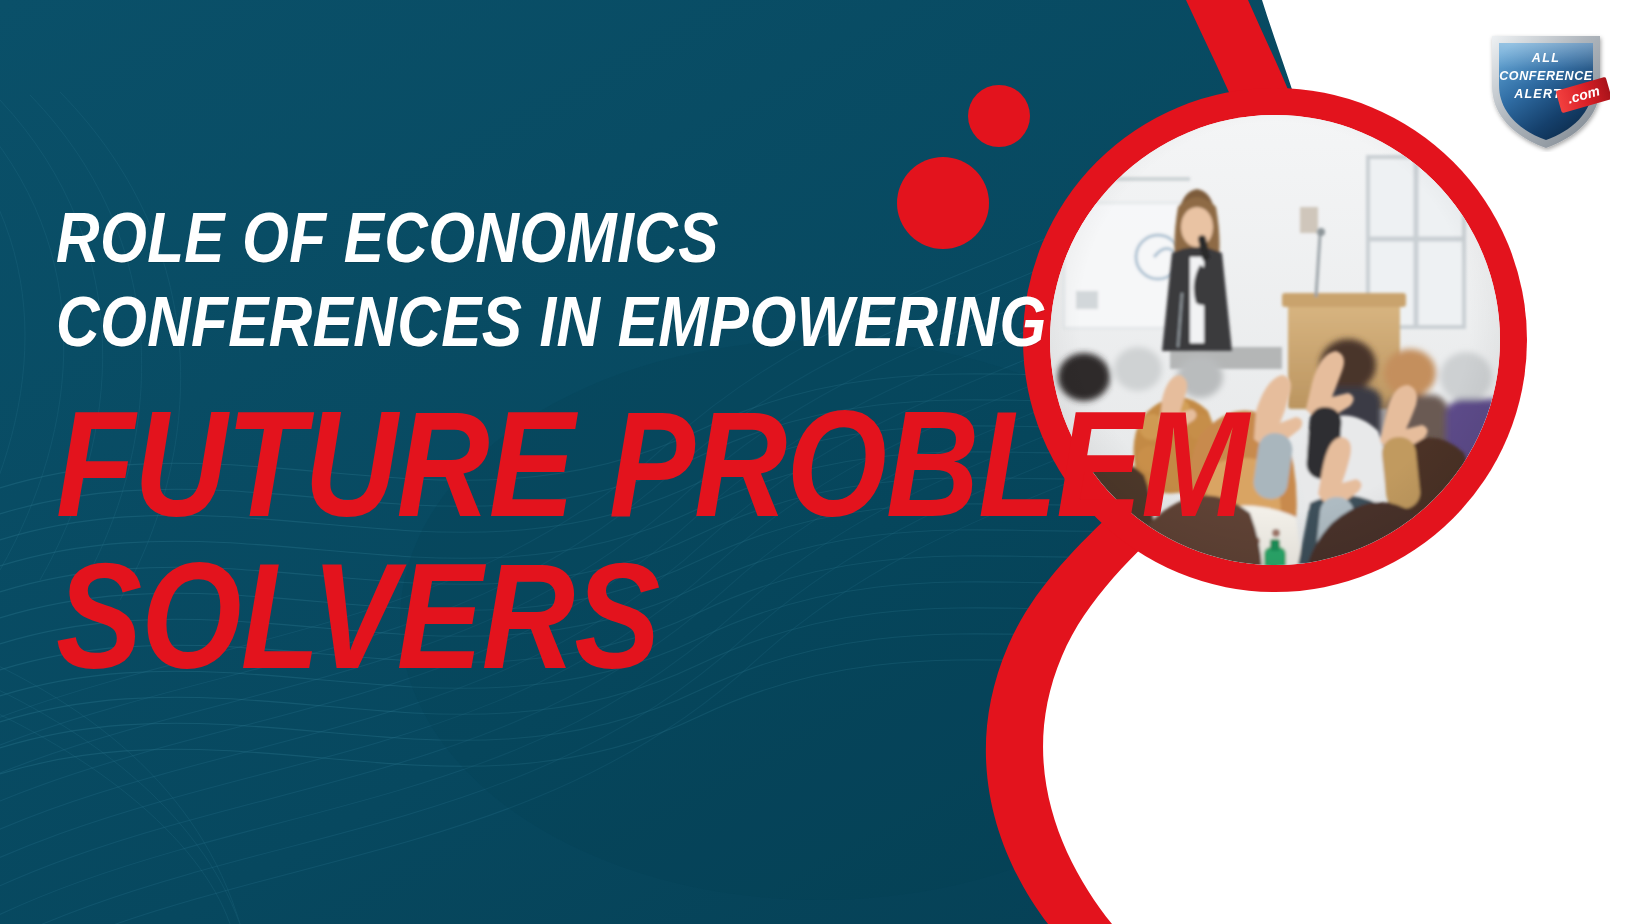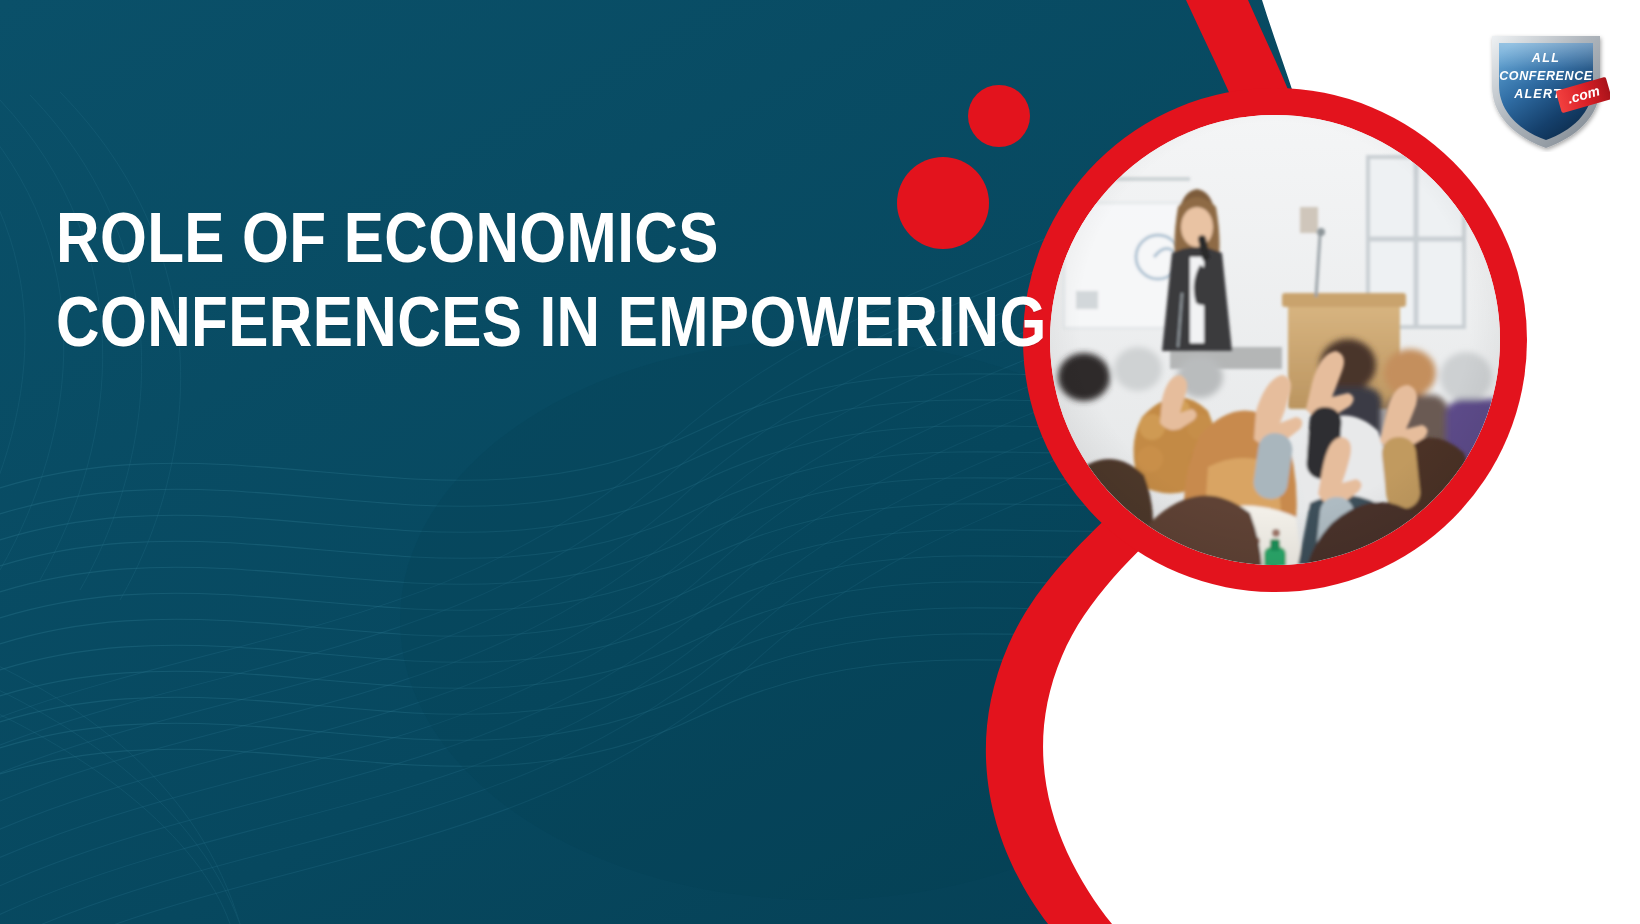--- a/index.html
+++ b/index.html
@@ -60,20 +60,21 @@
   #red-dot-small { left:968px; top:85px;  width:62px;  height:62px; }
   #red-dot-large { left:897px; top:157px; width:92px;  height:92px; }
 
   
   #text-block {
     position:absolute;
     left:56px;
     top:196px;
     width:960px;
     z-index:8;
+    font-style:italic;
   }
   .hl-line {
     font-family:"Liberation Sans Narrow","Liberation Sans", sans-serif;
     font-weight:700;
     font-stretch:condensed;
     letter-spacing:0.5px;
     white-space:nowrap;
     transform:scaleX(0.86);
     transform-origin:left center;
   }
@@ -330,20 +331,24 @@
         </g>
 
         <rect x="0" y="0" width="450" height="450" fill="url(#vign)"></rect>
       </svg>
     </div>
   </div>
 
   <div id="text-block">
     <div class="hl-line hl-white">ROLE OF ECONOMICS</div>
     <div class="hl-line hl-white">CONFERENCES IN EMPOWERING</div>
+    <div id="red-title-wrap">
+      <div class="hl-line hl-red">FUTURE PROBLEM</div>
+      <div class="hl-line hl-red">SOLVERS</div>
+    </div>
   </div>
 
   <div id="logo">
     <svg id="logo-svg" viewBox="0 0 128 128">
       <defs>
         <linearGradient id="shieldOuter" x1="0" y1="0" x2="1" y2="1">
           <stop offset="0%" stop-color="#eef1f3"></stop>
           <stop offset="45%" stop-color="#aeb5bc"></stop>
           <stop offset="100%" stop-color="#7d868f"></stop>
         </linearGradient>

